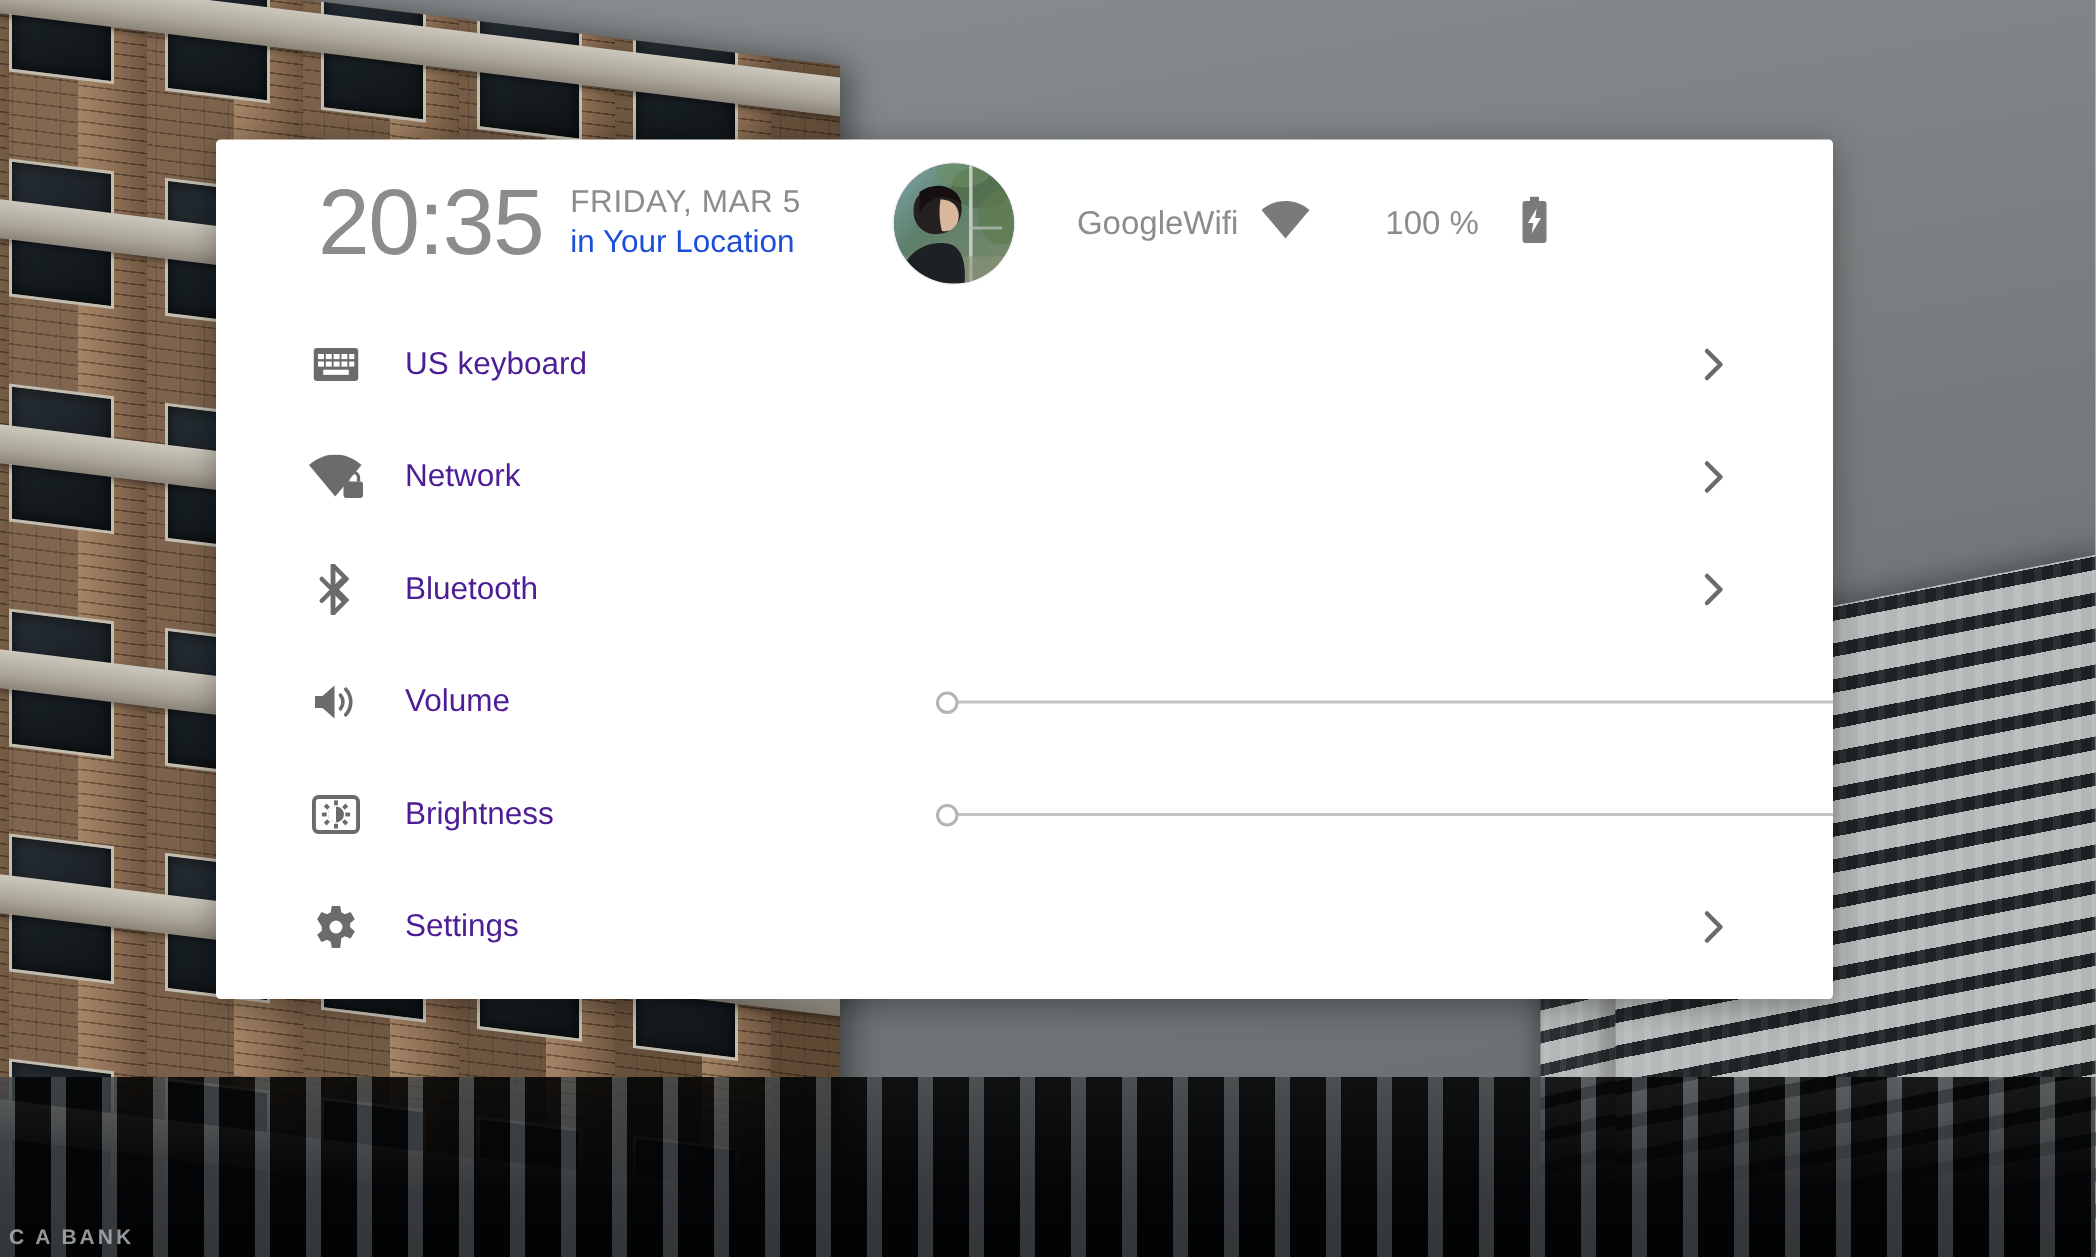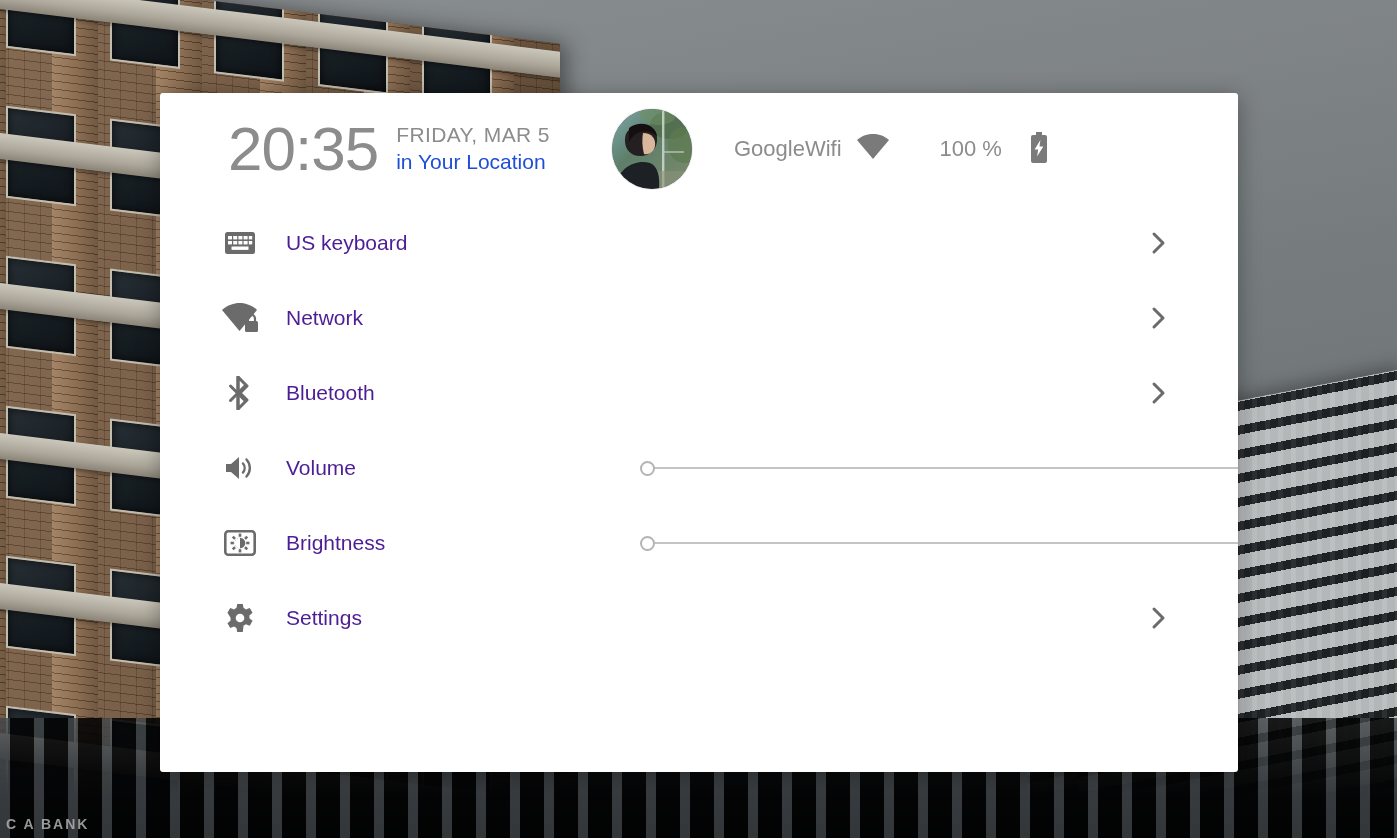--- a/index.html
+++ b/index.html
@@ -167,24 +167,24 @@
   }
   .wallpaper-dim {
     position: absolute;
     inset: 0;
     background: rgba(0,0,0,.06);
   }
 
   
   #tray {
     position: absolute;
-    left: 160px;
+    left: 144px;
     top: 93px;
     width: 1078px;
-    height: 679px;
+    height: 573px;
     background: #ffffff;
     border-radius: 3px;
     box-shadow: 0 4px 22px rgba(0,0,0,.35);
     overflow: hidden;
   }
 
   
   .tray-header {
     display: flex;
     align-items: center;

